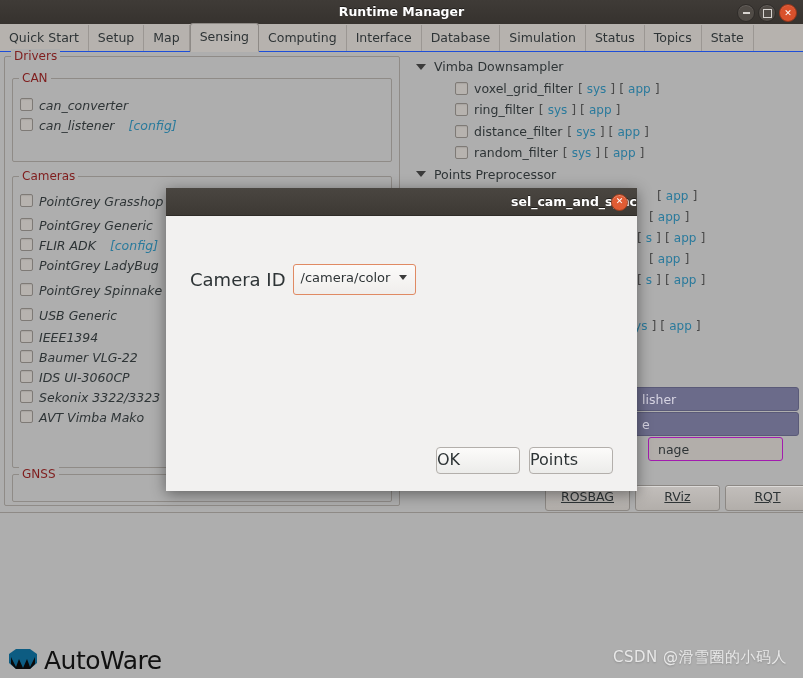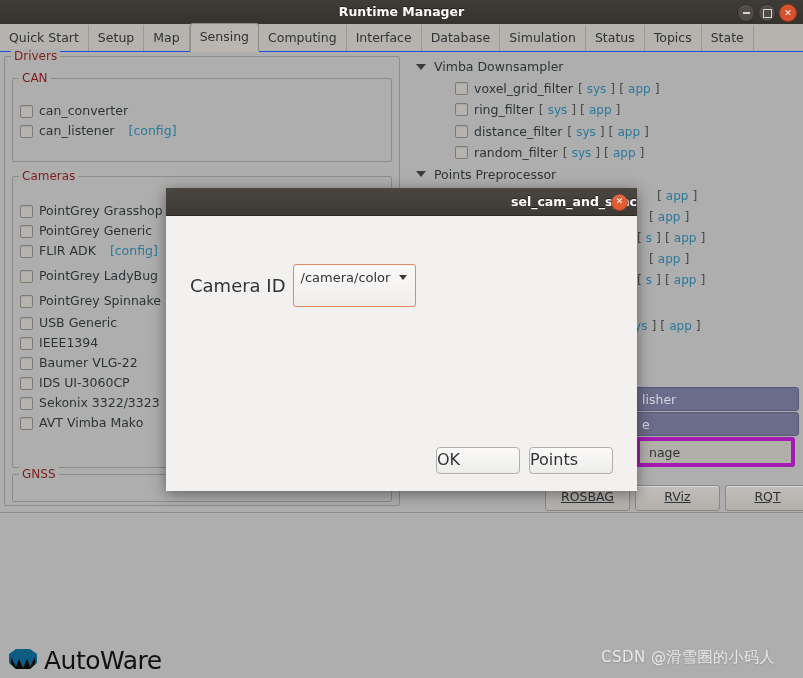--- a/index.html
+++ b/index.html
@@ -68,21 +68,21 @@
   
   .left-panel  { position:absolute; left:4px;  top:56px; width:396px; height:450px; }
   .right-panel { position:absolute; left:406px; top:56px; width:393px; height:450px; }
 
   .groupbox { position:absolute; border:1px solid #8f8b87; border-radius:2px; }
   .groupbox > .gb-title {
     position:absolute; top:-8px; left:6px; padding:0 3px;
     background:#aeaeae; font-size:12px; color:#7f1d1d;
   }
 
-  .row { display:flex; align-items:flex-end; height:20px; }
+  .row { display:flex; align-items:flex-start; height:20px;font-style:italic; }
   .cb {
     width:11px; height:11px; flex:0 0 11px;
     border:1px solid #7e7a76; border-radius:2px;
     background:#b7b3af;
     margin-right:6px;
     box-shadow: inset 0 1px 1px rgba(0,0,0,.08);
   }
   .lbl { font-size:12.5px; color:#2e3436; white-space:nowrap; }
   .cfg { color:#2a7a9c; font-size:12.5px; margin-left:14px; white-space:nowrap; }
 
@@ -100,22 +100,22 @@
   .brk { color:#4a4a4a; font-size:12.5px; }
   .taggrp { margin-left:5px; white-space:nowrap; }
 
   .sel-item {
     height:22px; margin:1px 0; border-radius:3px;
     background:#6b6b8a; border:1px solid #5a5a78;
     display:flex; align-items:center; padding-left:9px;
     color:#d6d4e2; font-size:12.5px;
   }
   .plain-item {
-    height:22px; margin:1px 4px; border-radius:3px;
-    background:#b2aeaa; border:4px solid #a21caf;
+    height:22px; margin:1px 16px; border-radius:3px;
+    background:#b2aeaa; border:1px solid #a21caf;
     display:flex; align-items:center; padding-left:9px;
     color:#2e3436; font-size:12.5px;
   }
 
   
   .btmbtns { position:absolute; left:545px; top:485px; display:flex; gap:5px; }
   .gbtn {
     width:83px; height:24px; line-height:22px; text-align:center;
     font-size:12.5px; color:#2e3436;
     background: linear-gradient(to bottom,#c2bebb 0%,#b2aeaa 100%);
@@ -130,21 +130,21 @@
     background:#aeaeae; border-top:1px solid #8e8a86;
   }
   .cpubars { position:absolute; left:8px; top:533px; height:92px; }
 
   
   .logo { position:absolute; left:6px; top:646px; display:flex; align-items:center; }
   .logo-text { font-size:25px; color:#111; letter-spacing:-0.5px; font-weight:500; margin-left:4px;
                font-family:"DejaVu Sans","Liberation Sans",sans-serif; }
 
   .watermark {
-    position:absolute; right:28px; top:648px;
+    position:absolute; right:16px; top:648px;
     font-size:15px; color:#e8e8e8; letter-spacing:.5px;
     text-shadow: 0 1px 2px rgba(0,0,0,.18);
   }
 
   
   .dialog {
     position:absolute; left:166px; top:188px; width:471px; height:303px;
     background:#f2f1f0;
     box-shadow: 0 3px 14px rgba(0,0,0,.45);
   }
@@ -161,21 +161,21 @@
   .dlg-close {
     position:absolute; right:9px; top:6px; width:15px; height:15px; border-radius:50%;
     background:#e05c34; border:1px solid #9a3d1e;
     color:#fff; font-size:9px; line-height:13px; text-align:center;
     box-shadow: inset 0 1px 0 rgba(255,255,255,.3);
   }
   .dlg-body { position:relative; width:100%; height:276px; }
   .field-row { position:absolute; left:24px; top:48px; display:flex; align-items:center; }
   .field-label { font-size:18px; color:#2e3436; margin-right:7px; }
   .combo {
-    height:25px; padding:0 8px 16px 7px;
+    height:25px; padding:0 8px 4px 7px;
     background: linear-gradient(to bottom,#fbfaf9 0%,#f0eeec 100%);
     border:1px solid #e08a63; border-radius:3px;
     display:flex; align-items:center; font-size:13px; color:#2e3436;
   }
   .combo .caret {
     width:0;height:0;margin-left:9px;
     border-left:4.5px solid transparent; border-right:4.5px solid transparent;
     border-top:5.5px solid #3b3b3b;
   }
   .dlg-btns { position:absolute; right:24px; bottom:18px; display:flex; gap:9px; }

